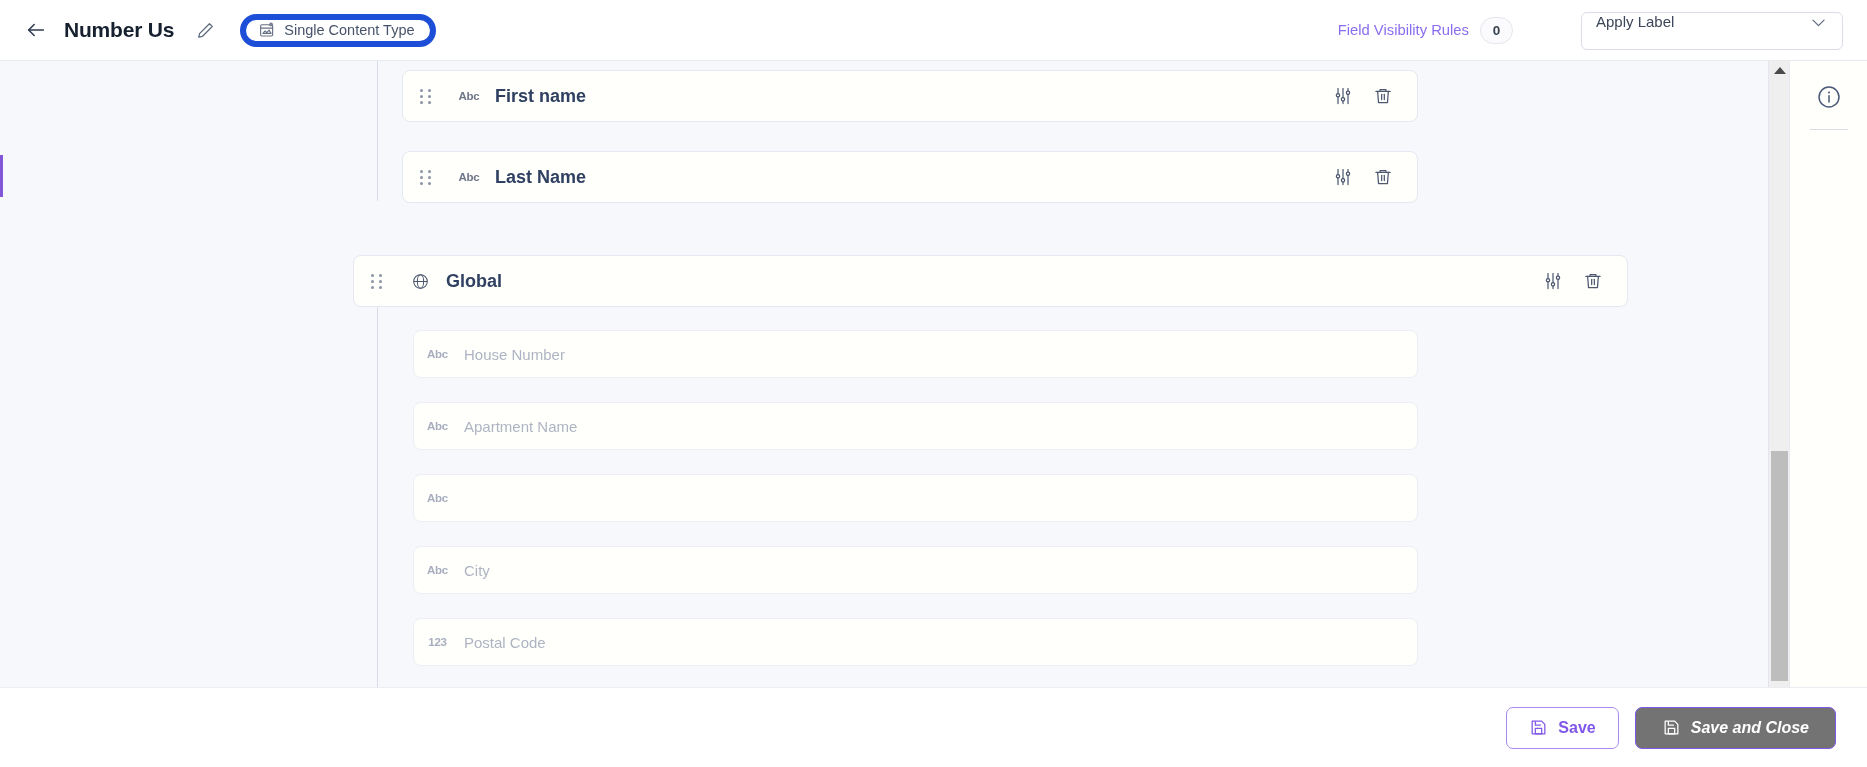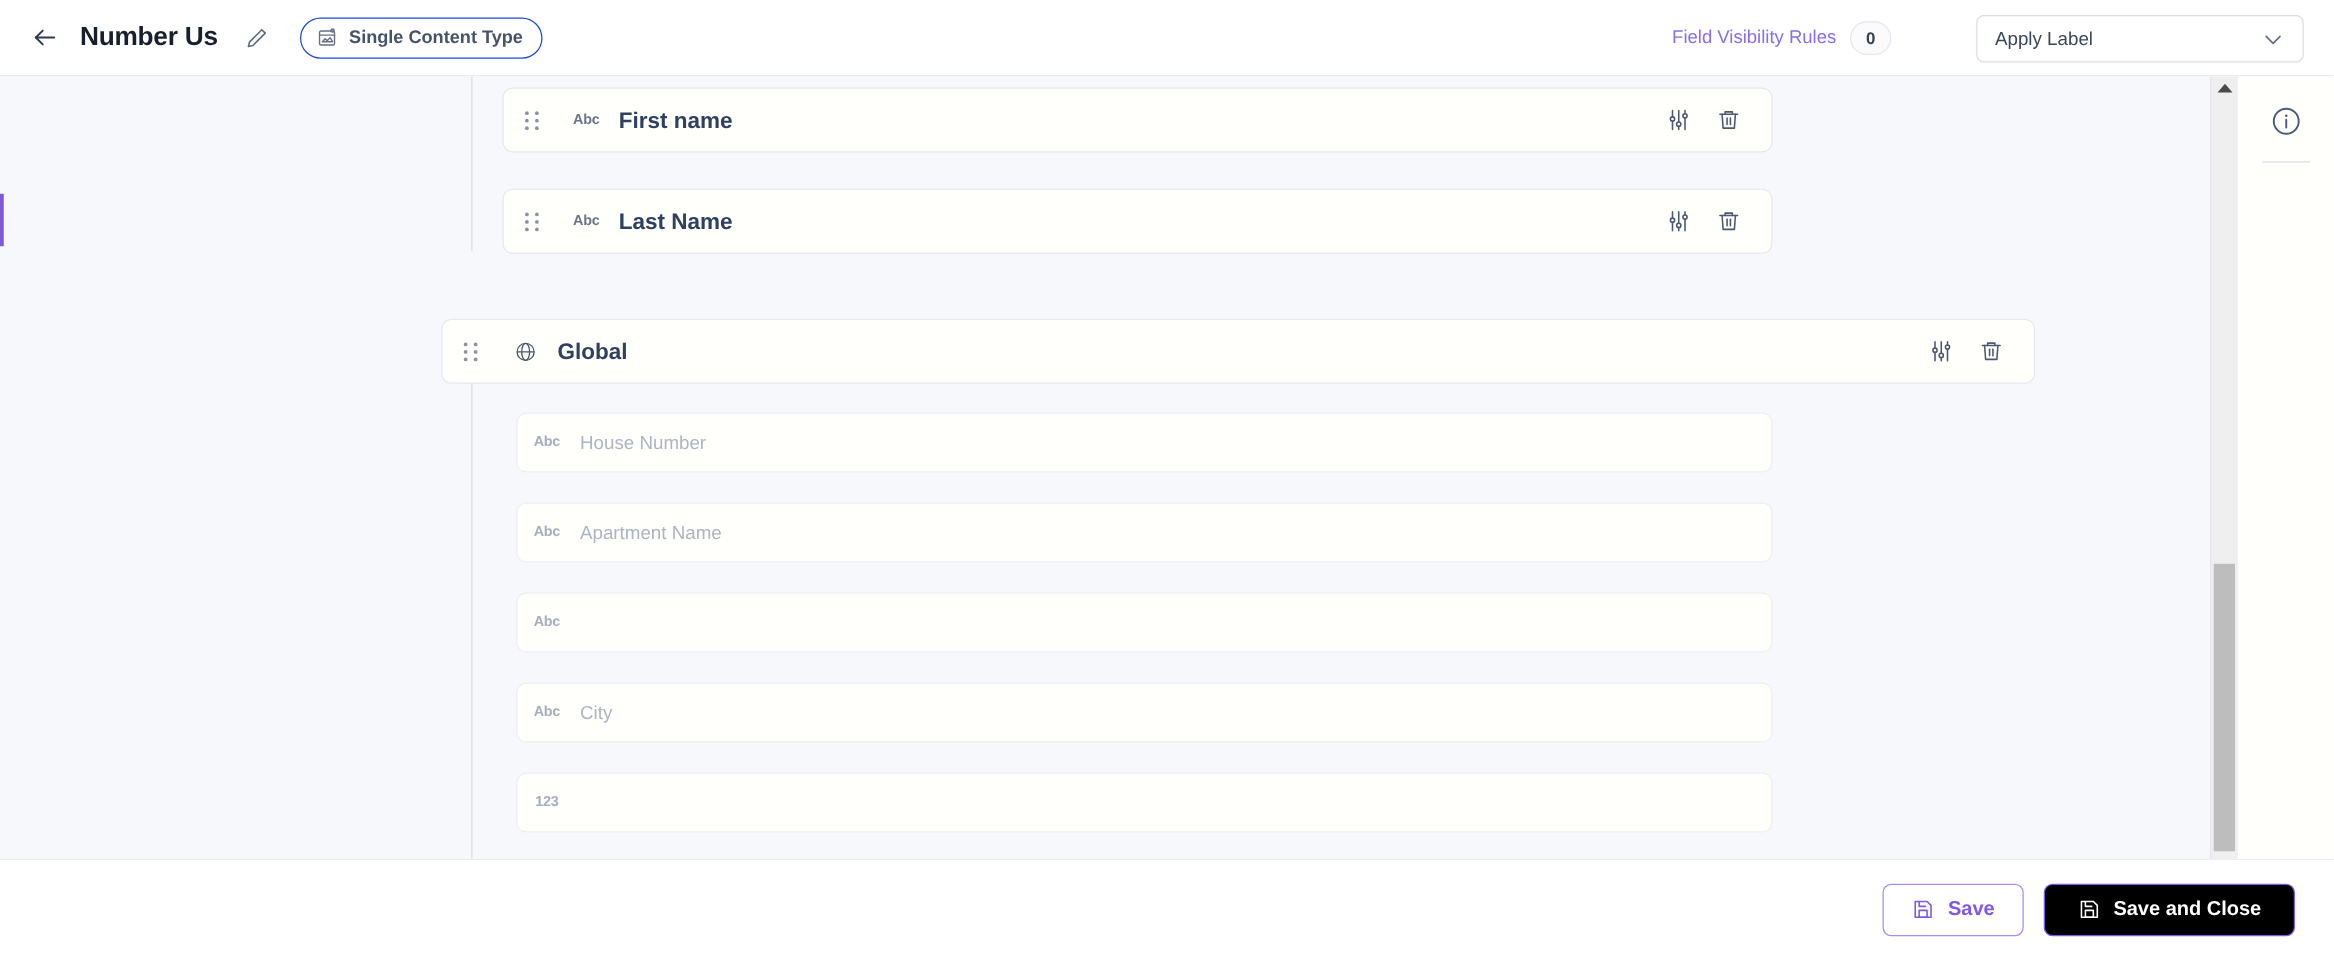--- a/index.html
+++ b/index.html
@@ -43,26 +43,25 @@
     width: 26px; height: 26px;
     display: flex; align-items: center; justify-content: center;
     cursor: pointer; color: #5d6b80;
     flex: 0 0 auto;
   }
   .hdr-badge {
     margin-left: 22px;
     height: 33px;
     display: flex; align-items: center; gap: 8px;
     padding: 0 15px 0 12px;
-    border: 1px solid #1d4ed8;
+    border: 6px solid #1d4ed8;
     border-radius: 17px;
     font-size: 14.5px; color: #46536a;
     cursor: pointer; white-space: nowrap;
     background: #fff;
-    font-weight: bold;
   }
   .hdr-spacer { flex: 1 1 auto; }
 
   .fvr {
     display: flex; align-items: center; gap: 11px;
     cursor: pointer;
     margin-right: 0;
     justify-content: center;
   }
   .fvr-label {
@@ -77,21 +76,21 @@
     font-size: 13.5px; color: #39424f; font-weight: 600;
     padding: 0 8px;
   }
 
   .apply-label {
     position: absolute;
     right: 24px; top: 12px;
     width: 262px; height: 38px;
     border: 1px solid #dcdcea; border-radius: 6px;
     background: #ffffff;
-    display: flex; align-items: center;
+    display: flex; 
     padding: 0 14px;
     cursor: pointer;
   }
   .apply-label-text {
     flex: 1 1 auto;
     font-size: 15px; color: #3c4658;
   }
   .apply-label .chev { color: #5f6b80; display:flex; }
 
   
@@ -267,24 +266,25 @@
     font-size: 16px; font-weight: 700;
     cursor: pointer;
     white-space: nowrap;
   }
   .btn-secondary {
     background: #ffffff;
     border: 1px solid #a78bf0;
     color: #8057e8;
   }
   .btn-primary {
-    background: #000000;
+    background: #737373;
     border: 1px solid #8257e6;
     color: #ffffff;
     padding: 0 26px;
+    font-style: italic;
   }
   .btn svg { flex: 0 0 auto; }
 
   svg { display: block; }
 </style>
 </head>
 <body>
 
 <div class="app">
 
@@ -485,20 +485,21 @@
           <div class="ir-type">Abc</div>
         </div>
 
         <div class="input-row" style="top:485px;">
           <div class="ir-type">Abc</div>
           <div class="ir-ph">City</div>
         </div>
 
         <div class="input-row" style="top:557px;">
           <div class="ir-type">123</div>
+          <div class="ir-ph">Postal Code</div>
         </div>
 
       </div>
 
       <div class="vscroll">
         <div class="vs-arrow up">
             <i></i>
           </div>
         <div class="vs-thumb"></div>
 

